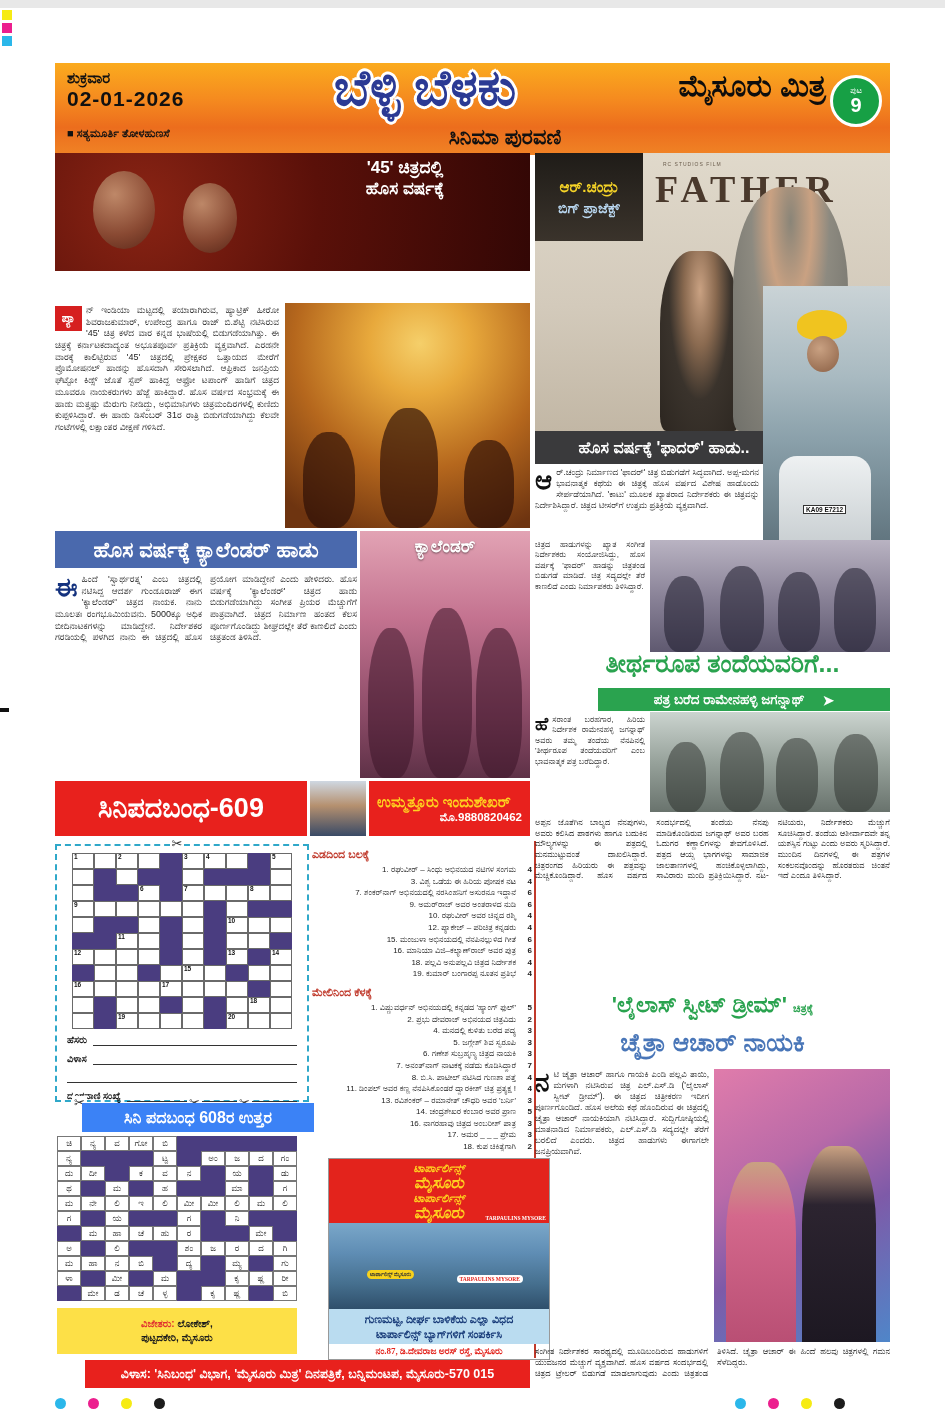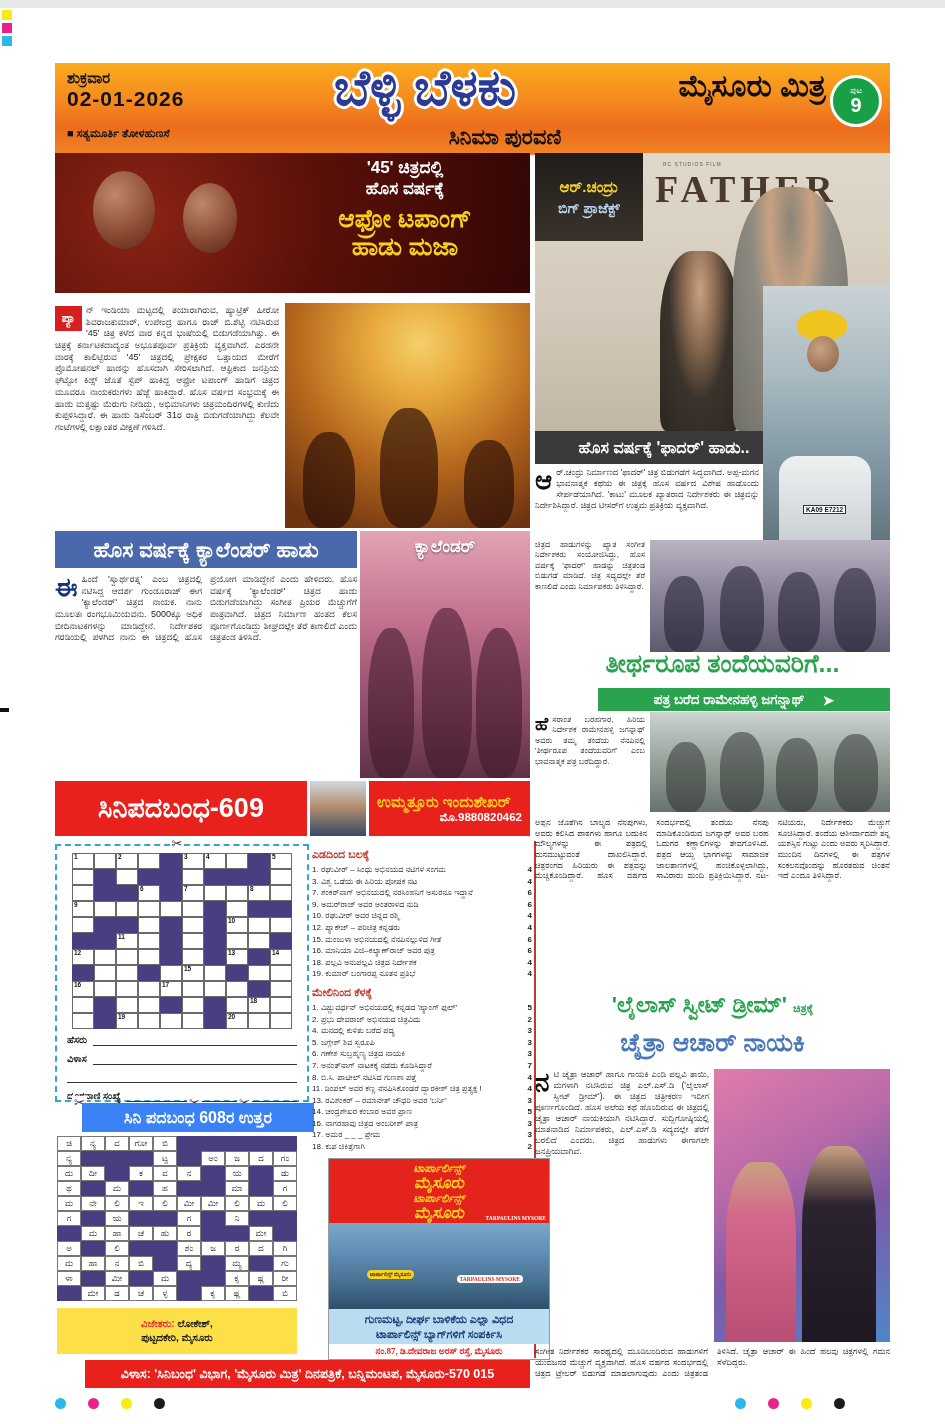--- a/index.html
+++ b/index.html
@@ -19,21 +19,21 @@
   .mh-title{position:absolute;left:170px;top:-4px;width:400px;text-align:center;
     font-size:50px;font-weight:800;color:#2b3a94;
     text-shadow:-3px 0 0 #fff,3px 0 0 #fff,0 -3px 0 #fff,0 3px 0 #fff,-2px -2px 0 #fff,2px 2px 0 #fff,-2px 2px 0 #fff,2px -2px 0 #fff;}
   .mh-sub{position:absolute;left:290px;top:62px;width:320px;text-align:center;font-size:21px;font-weight:bold;color:#111;}
   .mh-paper{position:absolute;right:64px;top:6px;font-size:30px;font-weight:800;color:#0d0d0d;}
   .page-circle{position:absolute;right:8px;top:12px;width:46px;height:46px;border-radius:50%;
     background:#17a045;border:3px solid #fff;color:#fff;display:flex;flex-direction:column;
     align-items:center;justify-content:center;line-height:1;}
   .page-circle .pl{font-size:8px;} .page-circle .pn{font-size:20px;font-weight:bold;}
   
-  .poster45{left:55px;top:145px;width:475px;height:140px;overflow:hidden;
+  .poster45{left:55px;top:145px;width:475px;height:118px;overflow:hidden;
     background:radial-gradient(circle at 18% 45%,#8a2414 0%,#5a1009 45%,#330705 100%);}
   .face{position:absolute;border-radius:50%;background:radial-gradient(circle at 35% 30%,#c99a77,#8a5038 60%,#55291a);opacity:.85;}
   .p45-text{position:absolute;right:6px;top:4px;width:238px;text-align:center;}
   .p45-kicker{font-size:17px;font-weight:bold;color:#fff;line-height:1.25;}
   .p45-head{font-size:25px;font-weight:800;color:#f8d21c;line-height:1.15;margin-top:4px;}
   .img-dancers{left:285px;top:295px;width:245px;height:225px;
     background:radial-gradient(circle at 55% 18%,#f5cf6a 0%,#e8a93c 22%,#b5671d 55%,#6e3410 90%);}
   .sil{position:absolute;border-radius:45% 45% 35% 35%;background:rgba(40,12,6,.65);}
   .body-txt{font-size:9px;line-height:1.3;text-align:justify;color:#1c1c1c;overflow:hidden;}
   .b45-1{left:55px;top:297px;width:224px;height:221px;}
@@ -75,21 +75,21 @@
   .sol-grid{left:57px;top:1128px;display:grid;grid-template-columns:repeat(10,24px);grid-auto-rows:15px;width:240px;}
   .sc{border:1px solid #777;background:#fff;font-size:8.5px;display:flex;align-items:center;justify-content:center;}
   .sc.blk{background:#4a3d80;border-color:#4a3d80;}
   .winners{left:57px;top:1300px;width:240px;height:46px;background:#fde047;text-align:center;
     font-size:10px;font-weight:bold;display:flex;flex-direction:column;justify-content:center;gap:2px;}
   .winners .lab{color:#e03131;}
   
   .clues{left:312px;top:838px;width:220px;}
   .clue-h{color:#c0392b;font-weight:bold;font-size:11px;margin:2px 0 3px;}
   .clue{display:flex;font-size:8px;line-height:1.45;}
-  .clue .t{flex:1;padding-right:4px;}
+  .clue .t{flex:1;padding-right:4px;text-align:right;}
   .clue .p{width:12px;text-align:right;font-weight:bold;}
   
   .ad{left:328px;top:1150px;width:220px;border:1px solid #999;font-family:Liberation Serif, serif;}
   .ad-sign{background:#e3231c;text-align:center;padding:3px 0 2px;position:relative;}
   .ad-sign .l1{color:#ffd21f;font-weight:800;font-style:italic;font-size:11px;line-height:1.1;}
   .ad-sign .l2{color:#ffd21f;font-weight:800;font-style:italic;font-size:16px;line-height:1.1;}
   .ad-sign .en{position:absolute;right:3px;bottom:2px;color:#fff;font-size:5.5px;font-weight:bold;}
   .ad-photo{height:86px;position:relative;
     background:linear-gradient(180deg,#7aa7c9 0%,#5f8db4 35%,#46708f 70%,#2f4f6b 100%);}
   .ad-tag{position:absolute;background:#fff;color:#e3231c;font-size:5.5px;font-weight:bold;
@@ -180,24 +180,20 @@
   </div>
 
   <div class="abs poster45">
     <div class="face" style="left:38px;top:18px;width:62px;height:78px;"></div>
     <div class="face" style="left:128px;top:30px;width:54px;height:70px;"></div>
     <div class="p45-text">
       <div class="p45-kicker">
         <div>'45' ಚಿತ್ರದಲ್ಲಿ</div>
         <div>ಹೊಸ ವರ್ಷಕ್ಕೆ</div>
       </div>
-      <div class="p45-head">
-        <div>ಆಫ್ರೋ ಟಪಾಂಗ್</div>
-        <div>ಹಾಡು ಮಜಾ</div>
-      </div>
     </div>
   </div>
   <div class="abs img-dancers">
     <div class="sil" style="left:18px;bottom:0;width:52px;height:96px;"></div>
     <div class="sil" style="left:95px;bottom:0;width:58px;height:120px;"></div>
     <div class="sil" style="right:16px;bottom:0;width:50px;height:88px;"></div>
   </div>
   <div class="abs body-txt b45-1">
     <span class="dropcap-red">ಪ್ಯಾ</span><span>ನ್ ಇಂಡಿಯಾ ಮಟ್ಟದಲ್ಲಿ ತಯಾರಾಗಿರುವ, ಹ್ಯಾಟ್ರಿಕ್ ಹೀರೋ ಶಿವರಾಜಕುಮಾರ್, ಉಪೇಂದ್ರ ಹಾಗೂ ರಾಜ್ ಬಿ.ಶೆಟ್ಟಿ ನಟಿಸಿರುವ '45' ಚಿತ್ರ ಕಳೆದ ವಾರ ಕನ್ನಡ ಭಾಷೆಯಲ್ಲಿ ಬಿಡುಗಡೆಯಾಗಿತ್ತು. ಈ ಚಿತ್ರಕ್ಕೆ ಕರ್ನಾಟಕದಾದ್ಯಂತ ಅಭೂತಪೂರ್ವ ಪ್ರತಿಕ್ರಿಯೆ ವ್ಯಕ್ತವಾಗಿದೆ. ಎರಡನೇ ವಾರಕ್ಕೆ ಕಾಲಿಟ್ಟಿರುವ '45' ಚಿತ್ರದಲ್ಲಿ ಪ್ರೇಕ್ಷಕರ ಒತ್ತಾಯದ ಮೇರೆಗೆ ಪ್ರೊಮೋಷನಲ್ ಹಾಡನ್ನು ಹೊಸದಾಗಿ ಸೇರಿಸಲಾಗಿದೆ.</span>
     <span>ಆಫ್ರಿಕಾದ ಜನಪ್ರಿಯ ಘೆಟ್ಟೋ ಕಿಡ್ಸ್ ಜೊತೆ ಸ್ಟೆಪ್ ಹಾಕಿದ್ದ ಆಫ್ರೋ ಟಪಾಂಗ್ ಹಾಡಿಗೆ ಚಿತ್ರದ ಮೂವರೂ ನಾಯಕರುಗಳು ಹೆಜ್ಜೆ ಹಾಕಿದ್ದಾರೆ. ಹೊಸ ವರ್ಷದ ಸಂಭ್ರಮಕ್ಕೆ ಈ ಹಾಡು ಮತ್ತಷ್ಟು ಮೆರುಗು ನೀಡಿದ್ದು, ಅಭಿಮಾನಿಗಳು ಚಿತ್ರಮಂದಿರಗಳಲ್ಲಿ ಕುಣಿದು ಕುಪ್ಪಳಿಸಿದ್ದಾರೆ. ಈ ಹಾಡು ಡಿಸೆಂಬರ್ 31ರ ರಾತ್ರಿ ಬಿಡುಗಡೆಯಾಗಿದ್ದು ಕೆಲವೇ ಗಂಟೆಗಳಲ್ಲಿ ಲಕ್ಷಾಂತರ ವೀಕ್ಷಣೆ ಗಳಿಸಿದೆ.</span>

